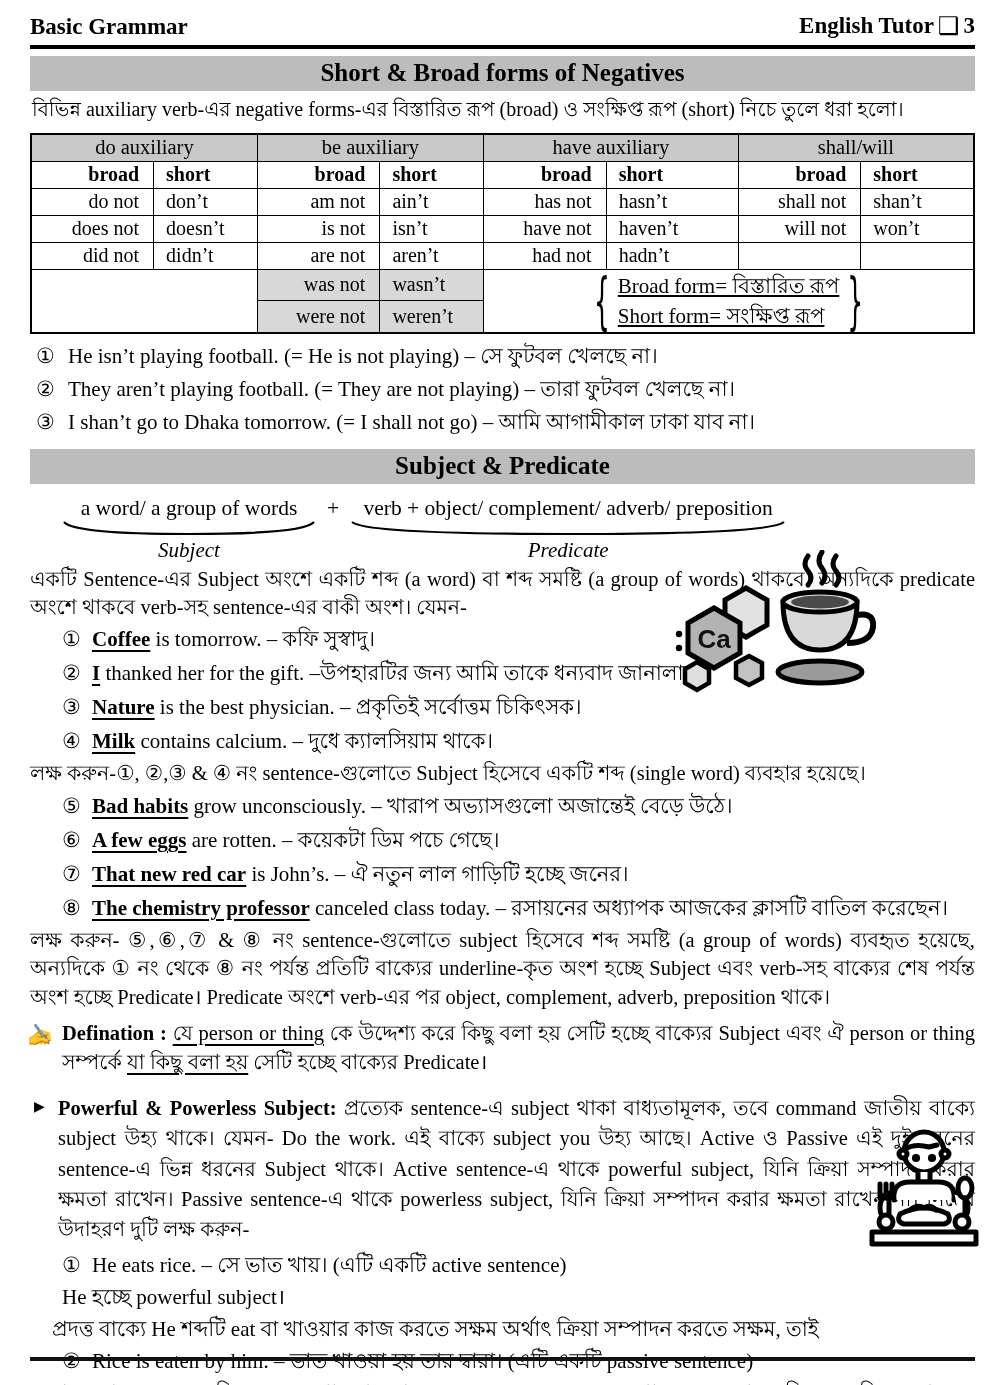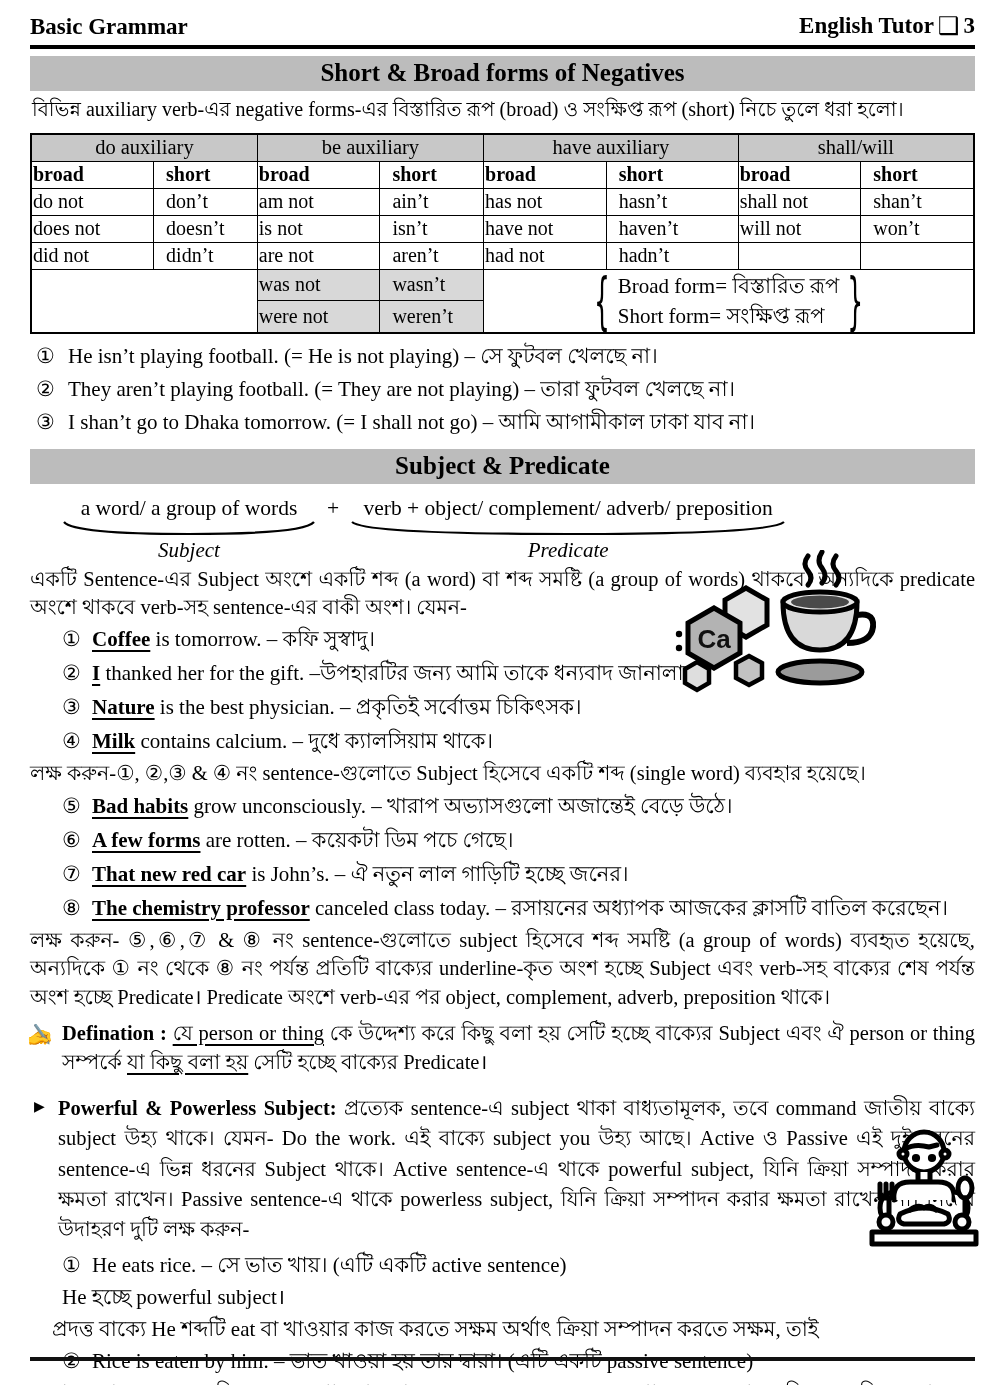--- a/index.html
+++ b/index.html
@@ -14,28 +14,28 @@
   .page-icon{font-size:24px;font-family:"DejaVu Sans",sans-serif;font-weight:bold;}
   
   .titlebar{background:#bcbcbc;text-align:center;font-weight:bold;font-size:25px;
             padding:3px 0 4px;margin-top:7px;}
   .intro{font-size:20px;padding:3px 2px 6px;}
   
   table.neg{width:100%;border-collapse:collapse;border:2.5px solid #000;font-size:20px;}
   table.neg td{border:1.5px solid #000;height:27px;box-sizing:border-box;margin-left:21px;}
   td.grp{background:#c8c8c8;text-align:center;font-size:20.5px;}
   td.subh{font-weight:bold;}
-  td.b{padding-right:14px;}
+  td.b{text-align:right;padding-right:14px;}
   td.s{text-align:left;padding-left:12px;}
   td.wb{background:#d8d8d8;}
   td.nob{border:none;}
   .notecell{display:flex;align-items:center;justify-content:center;gap:8px;}
   .bigbrace{font-family:"DejaVu Sans",sans-serif;font-size:25px;display:inline-block;
             transform:scaleY(2.5);font-weight:400;line-height:1;}
-  .notelines{font-size:21px;line-height:30px;text-align:left;}
+  .notelines{font-size:21px;line-height:30px;text-align:left;text-decoration:underline;}
   
   .exline{display:flex;font-size:21px;line-height:33px;padding-left:6px;}
   .exline .num{width:32px;flex:none;}
   
   .formula{display:flex;align-items:flex-start;margin:12px 0 2px 30px;}
   .fgroup{display:flex;flex-direction:column;align-items:center;}
   .ftext{font-size:21.5px;white-space:nowrap;}
   .ubrace{display:block;margin-top:0px;}
   .flabel{font-style:italic;font-size:21px;margin-top:1px;}
   .fplus{font-size:21.5px;margin:0 9px;}
@@ -213,21 +213,21 @@
 
   <div class="note">লক্ষ করুন-①, ②,③ &amp; ④ নং sentence-গুলোতে Subject হিসেবে একটি শব্দ (single word) ব্যবহার হয়েছে।</div>
 
   <div class="items">
     <div class="item">
       <span class="num">⑤</span>
       <span><span class="subj">Bad habits</span><span> grow unconsciously.  – </span><span>খারাপ অভ্যাসগুলো অজান্তেই বেড়ে উঠে।</span></span>
     </div>
     <div class="item">
       <span class="num">⑥</span>
-      <span><span class="subj">A few forms</span><span> are rotten. – </span><span>কয়েকটা ডিম পচে গেছে।</span></span>
+      <span><span class="subj">A few eggs</span><span> are rotten. – </span><span>কয়েকটা ডিম পচে গেছে।</span></span>
     </div>
     <div class="item">
       <span class="num">⑦</span>
       <span><span class="subj">That new red car</span><span> is John’s. – </span><span>ঐ নতুন লাল গাড়িটি হচ্ছে জনের।</span></span>
     </div>
     <div class="item">
       <span class="num">⑧</span>
       <span><span class="subj">The chemistry professor</span><span> canceled class today.  – </span><span>রসায়নের অধ্যাপক আজকের ক্লাসটি বাতিল করেছেন।</span></span>
     </div>
   </div>

